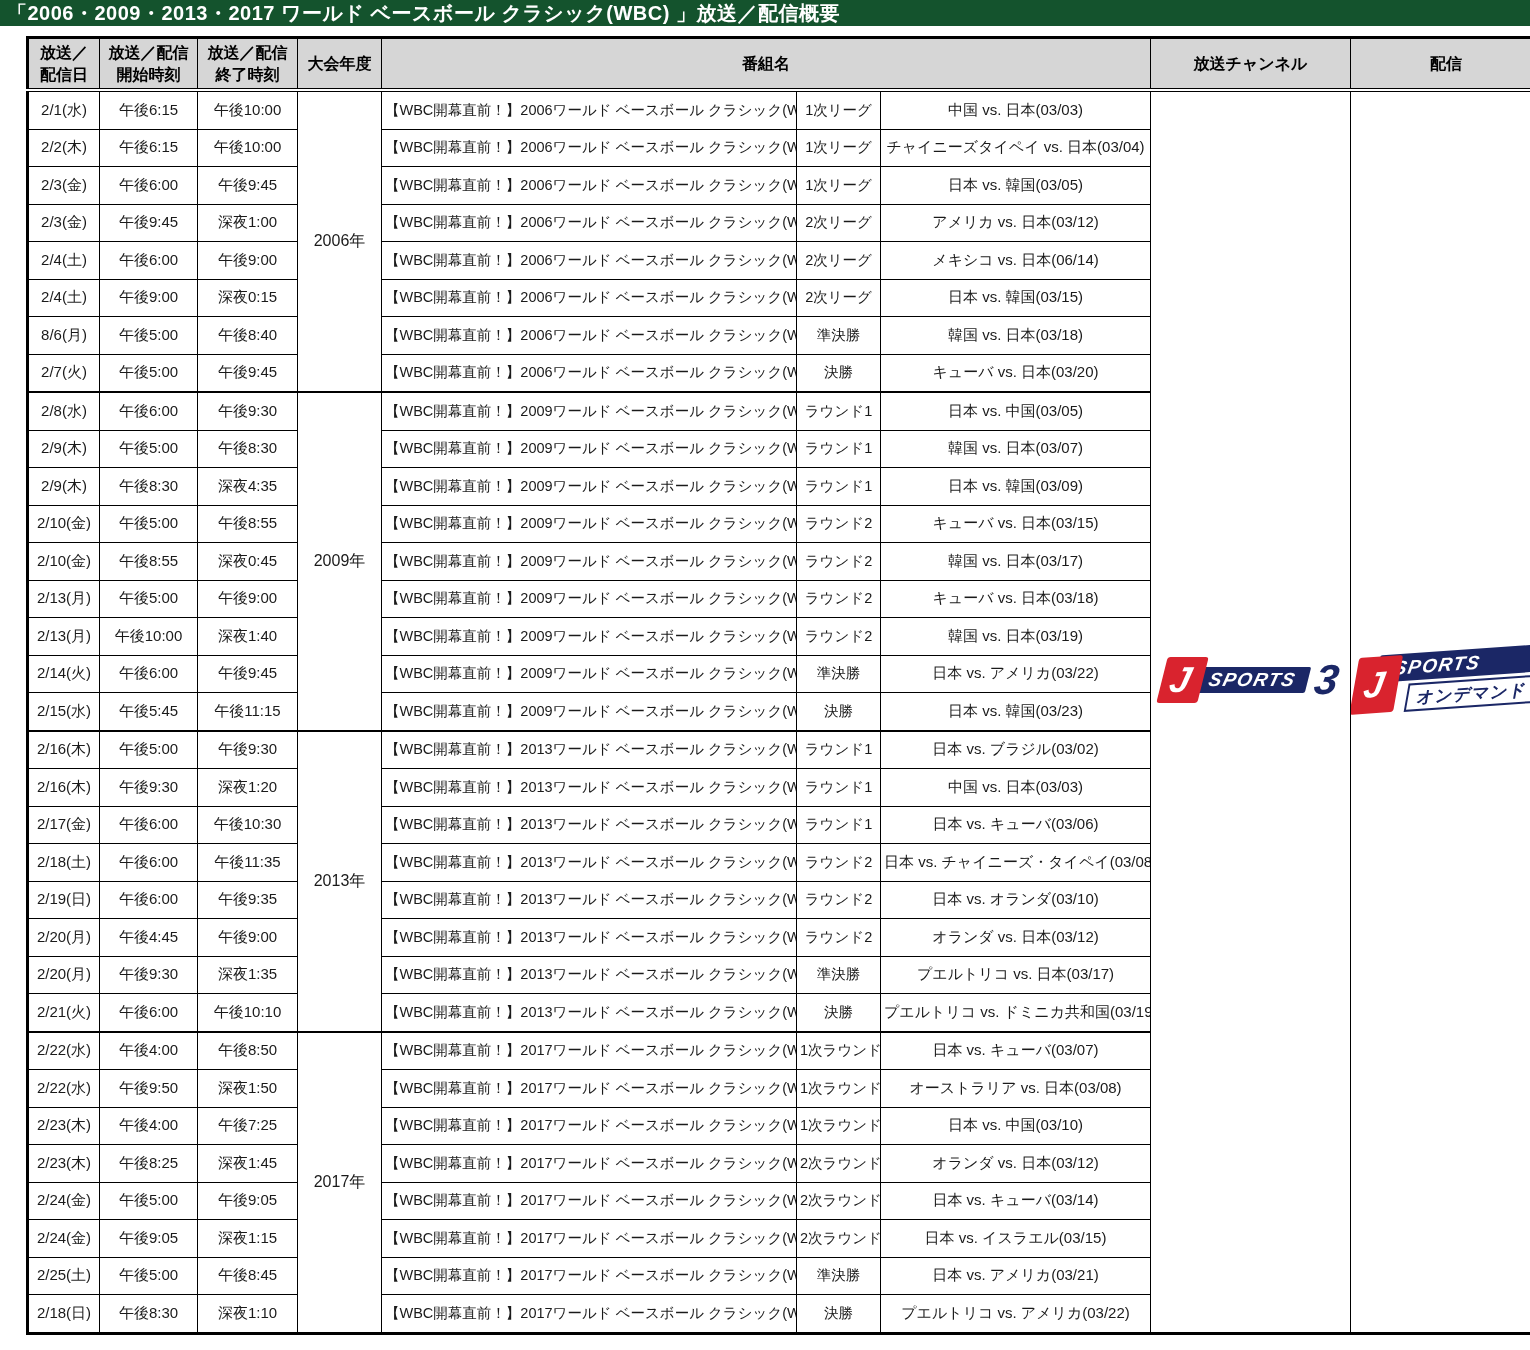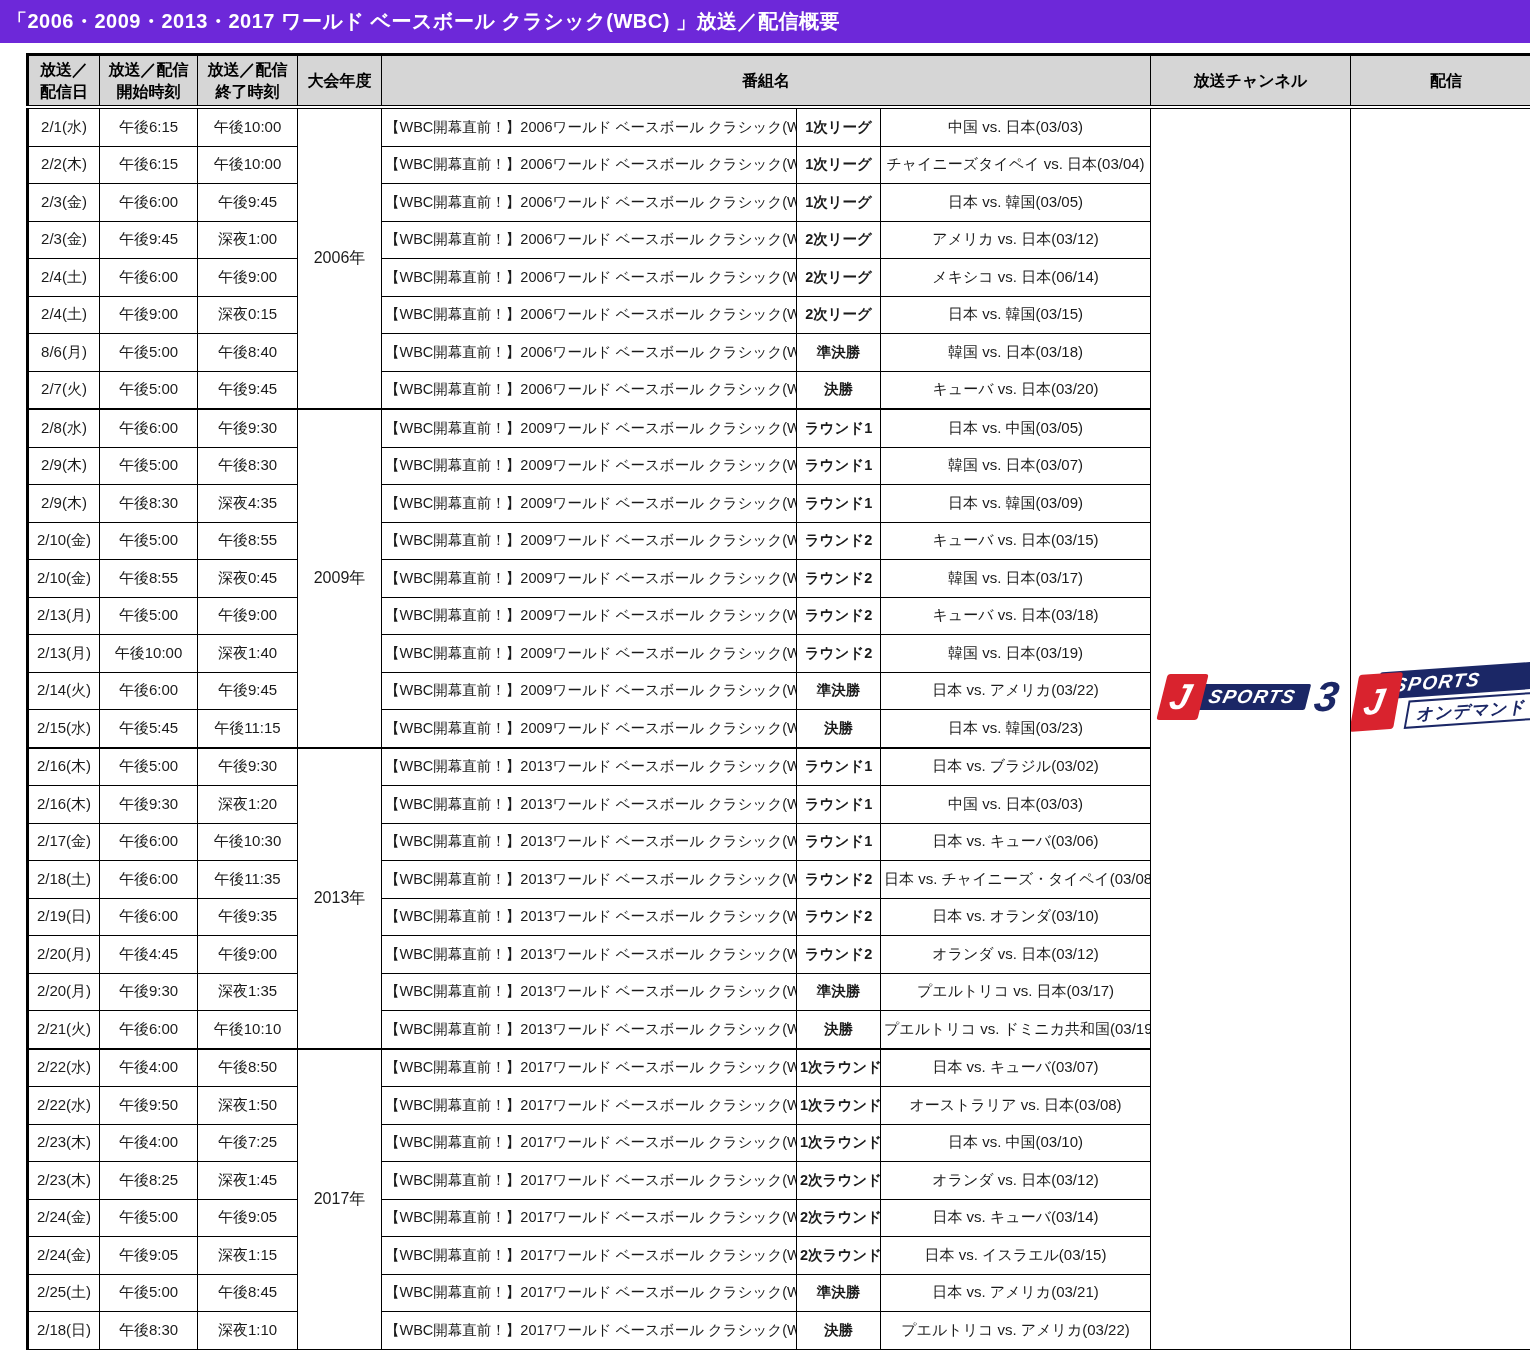--- a/index.html
+++ b/index.html
@@ -4,23 +4,23 @@
 <style>
   html,body{
     margin:0; padding:0;
     width:1530px; height:1350px;
     background:#ffffff;
     font-family:"Liberation Sans","DejaVu Sans",sans-serif;
     -webkit-font-smoothing:antialiased;
   }
   
   .title-bar{
-    background:#6d28d9;
+    background:#14532d;
     color:#ffffff;
-    height:43px;
+    height:26px;
     display:flex;
     align-items:center;
     padding-left:7px;
     box-sizing:border-box;
     font-size:20px;
     font-weight:bold;
     letter-spacing:.5px;
     white-space:nowrap;
   }
   
@@ -47,21 +47,21 @@
     font-weight:bold;
     height:49px;
     line-height:1.35;
     white-space:pre-line;
     border-bottom:4px double #000;
   }
   tbody td{ height:36.5px; font-size:15px; }
   td.c-date{ font-size:15px; }
   td.c-year{ font-size:16px; }
   td.c-program{ font-size:14.5px; }
-  td.c-round{ font-size:14.5px;font-weight:bold; }
+  td.c-round{ font-size:14.5px; }
   td.c-match{ font-size:15px; }
   tr.group-start td{ border-top:2.5px solid #000; }
   td.c-channel, td.c-delivery{ background:#fff; vertical-align:middle; }
 
   
   .logo-js3{
     display:flex; align-items:center; justify-content:center;
     position:relative; top:-32px;
   }
   .js-j{

